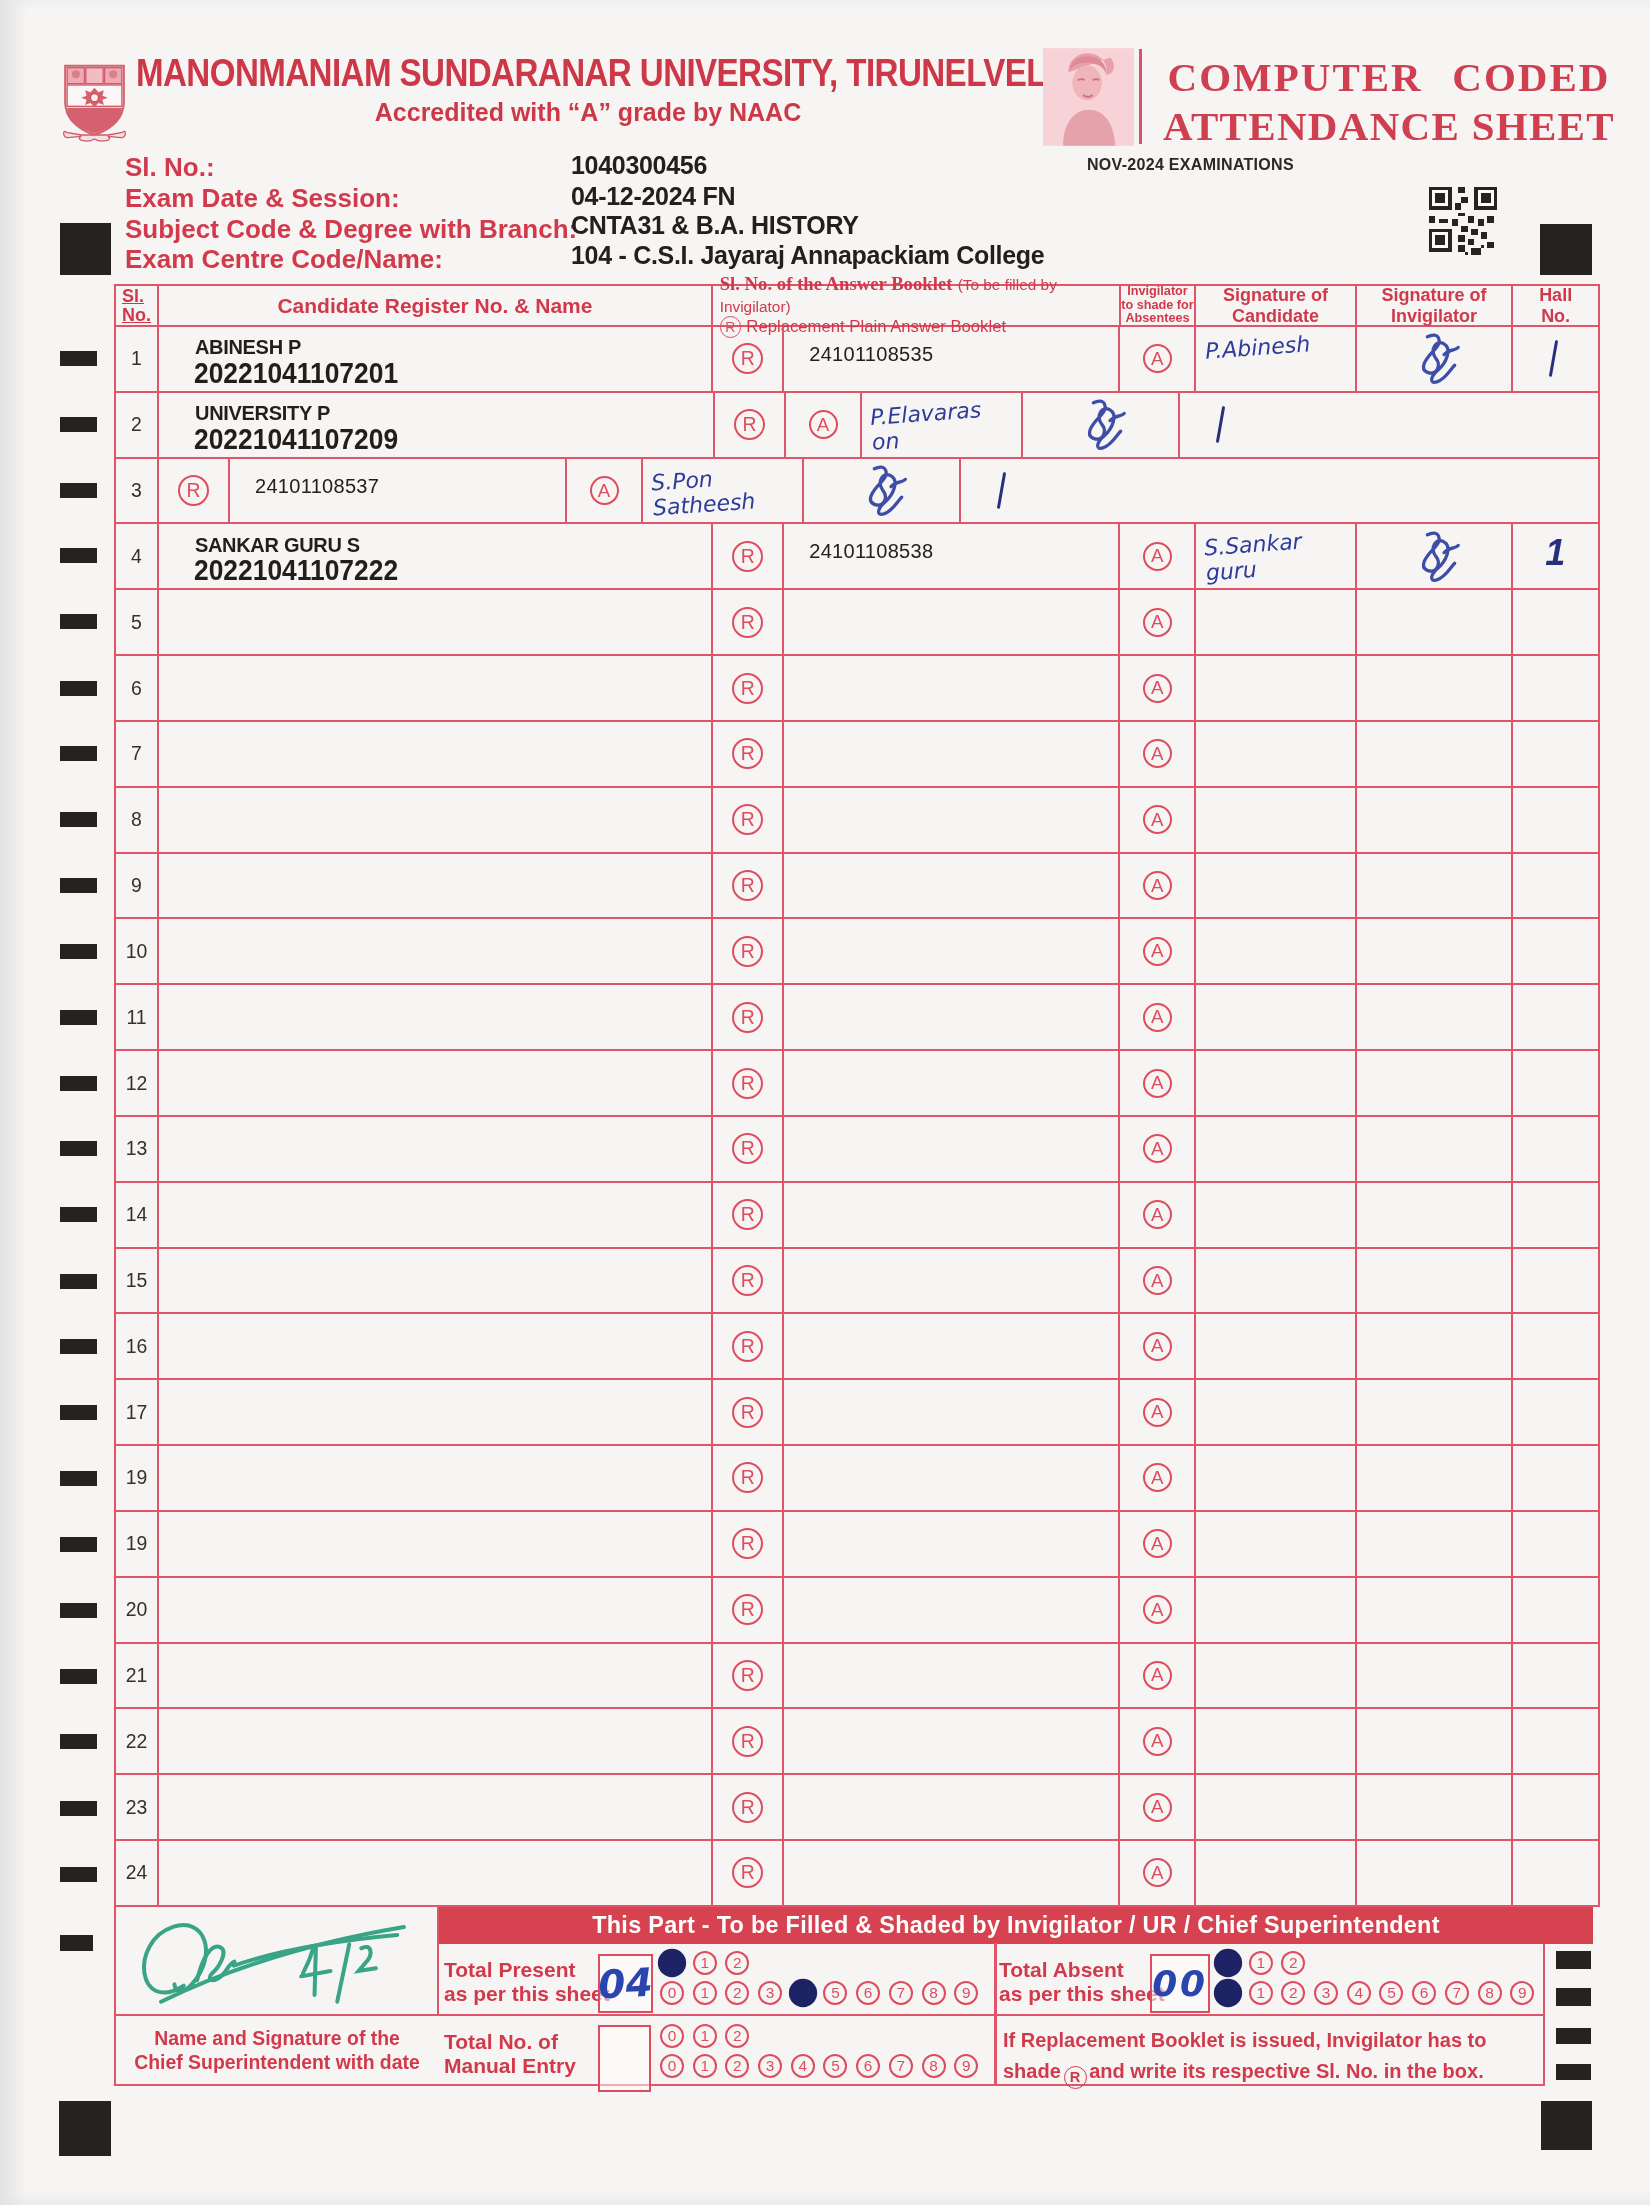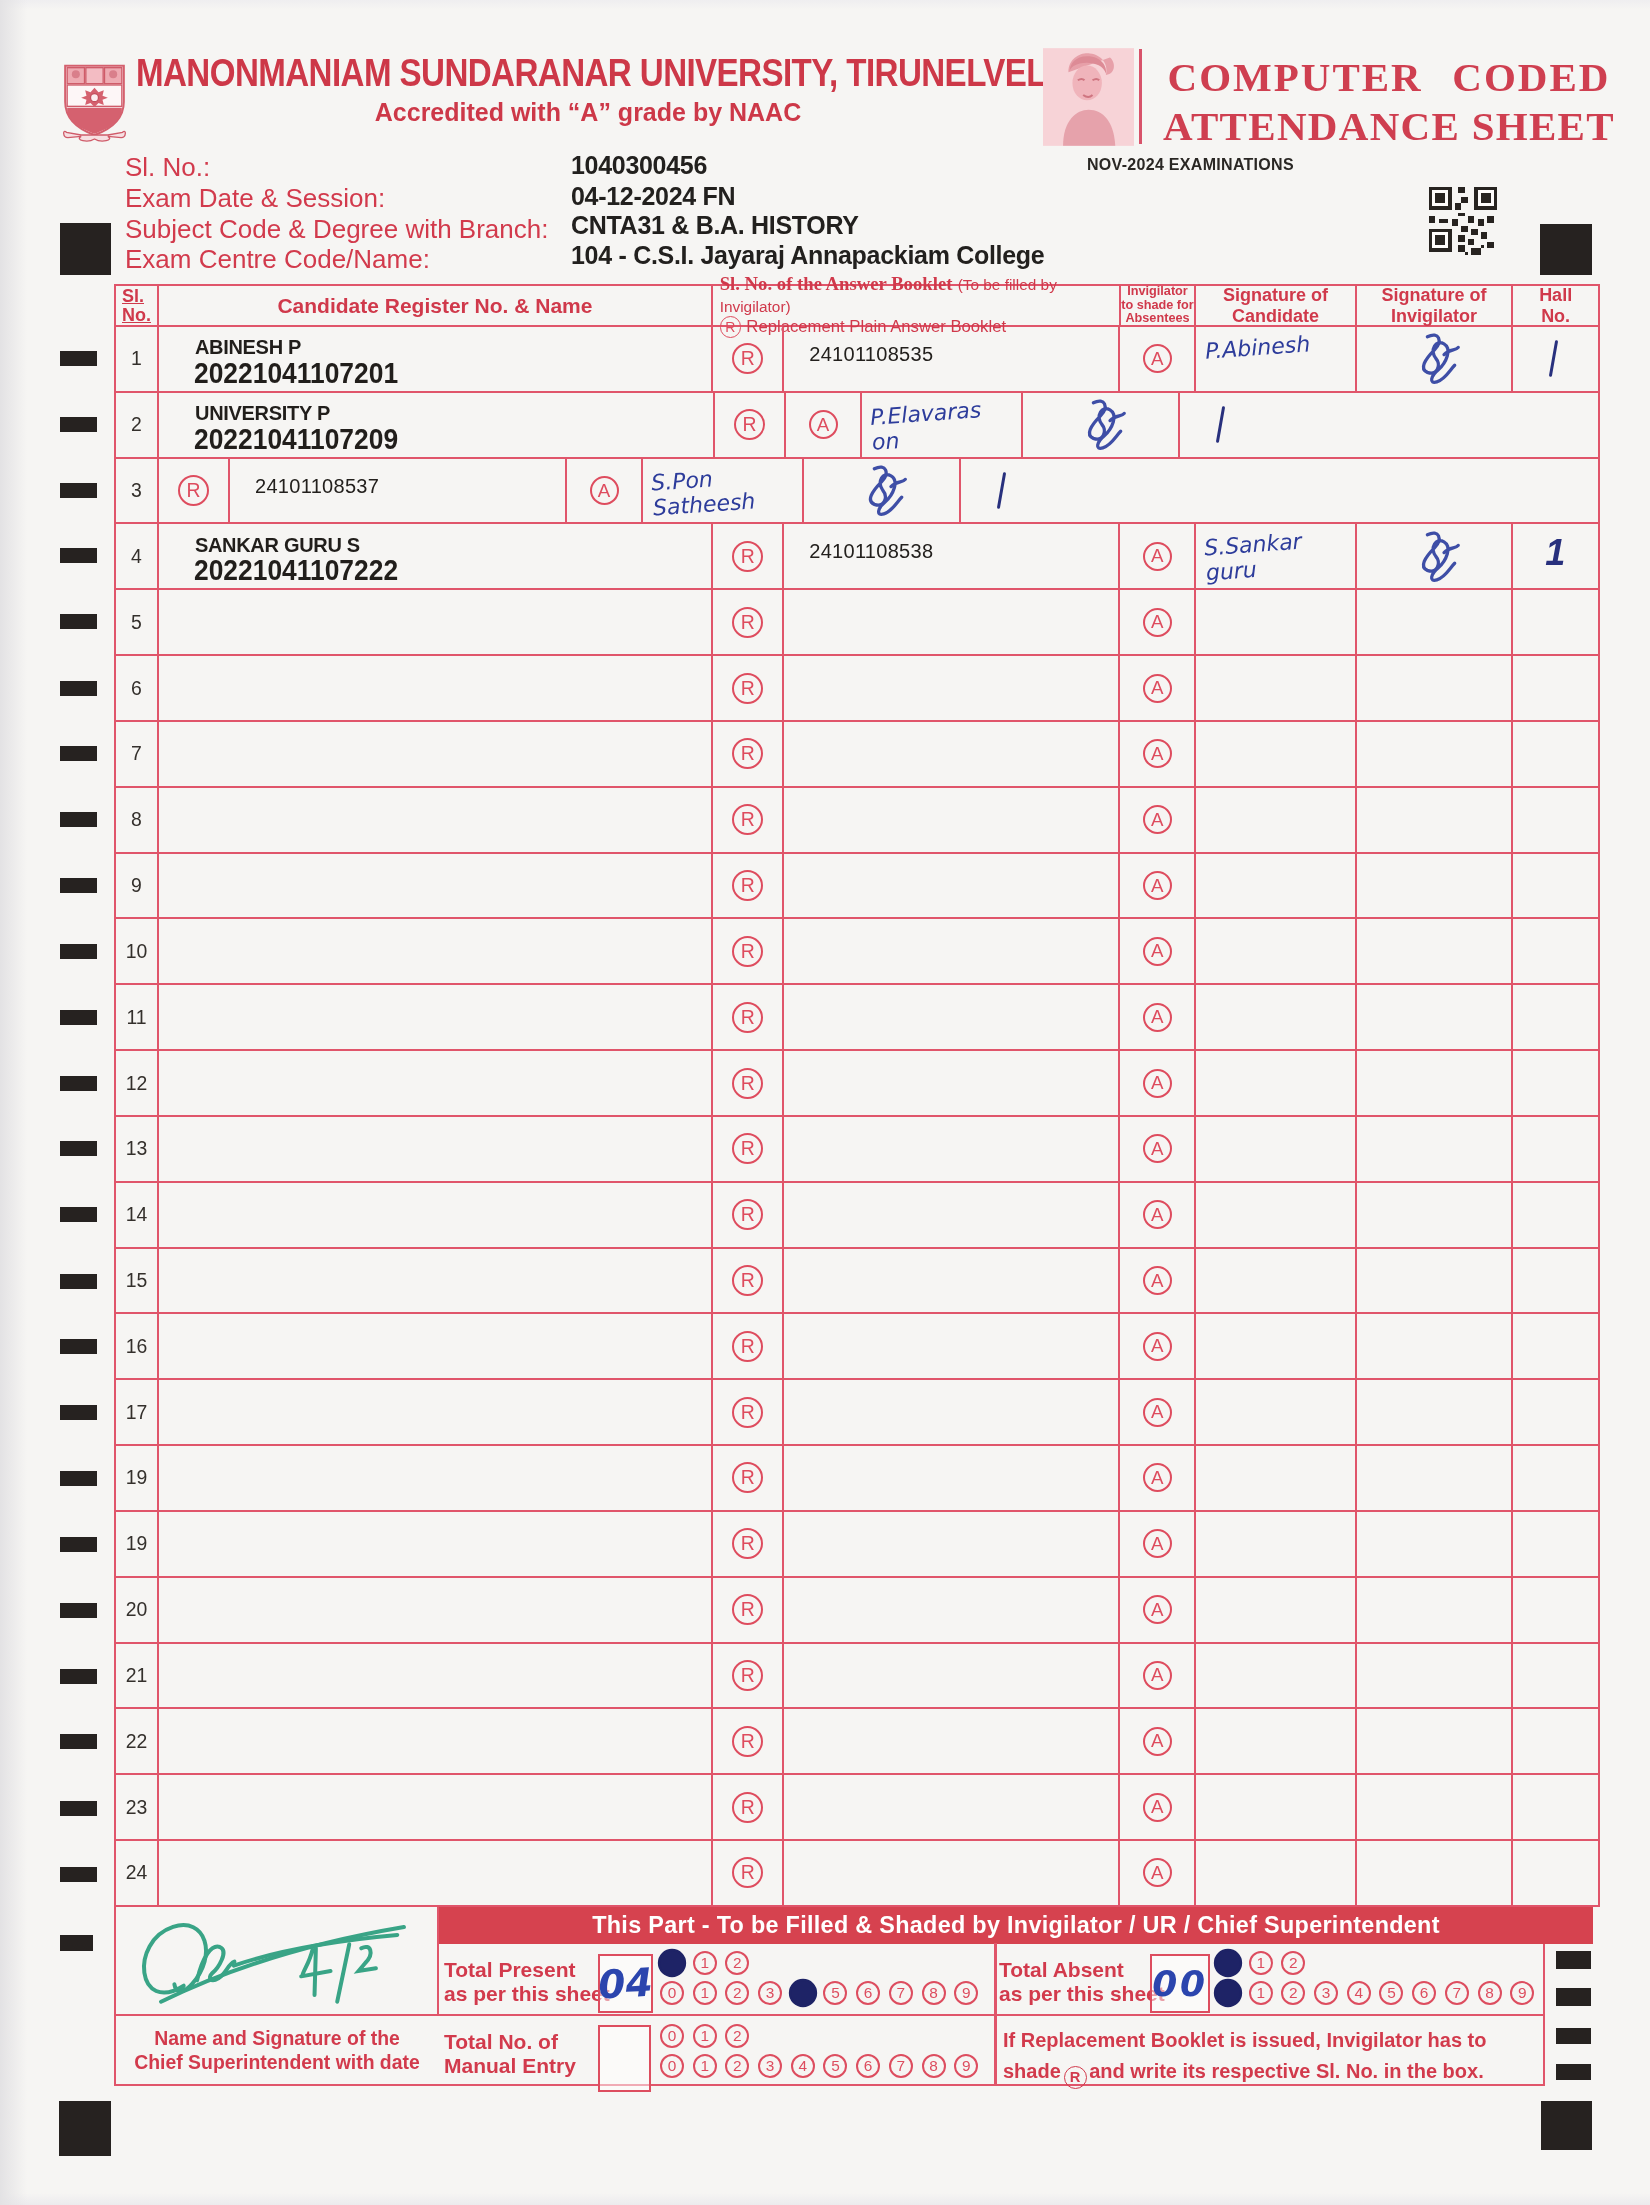--- a/index.html
+++ b/index.html
@@ -30,21 +30,21 @@
   #sheet-title .l1{font-size:41px;letter-spacing:2px;word-spacing:17.4px;}
   #sheet-title .l2{font-size:41px;letter-spacing:1.3px;margin-top:1.3px;}
   #nov-note{left:1087px;top:156px;font-size:16px;font-weight:bold;color:#2a2724;letter-spacing:0.3px;}
 
   
   #emblem{left:61px;top:63px;}
   
   #portrait{left:1043px;top:48px;}
 
   
-  .info-label{left:125px;font-size:26px;font-weight:normal;color:#d23a4c;white-space:nowrap;text-align:right;}
+  .info-label{left:125px;font-size:26px;font-weight:bold;color:#d23a4c;white-space:nowrap;text-align:right;}
   .info-value{left:571px;font-size:25px;font-weight:bold;color:#22201e;white-space:nowrap;letter-spacing:-0.3px;}
 
   
   .blk{position:absolute;background:#262220;}
 
   
   #atable{left:114px;top:284px;width:1486px;height:1623px;border:2.7px solid var(--redline);
           display:flex;flex-direction:column;background:transparent;}
   .t-head{display:flex;height:41px;border-bottom:2.7px solid var(--redline);color:var(--red);}
   .h-cell{border-right:2px solid var(--redline);display:flex;flex-direction:column;justify-content:center;}

